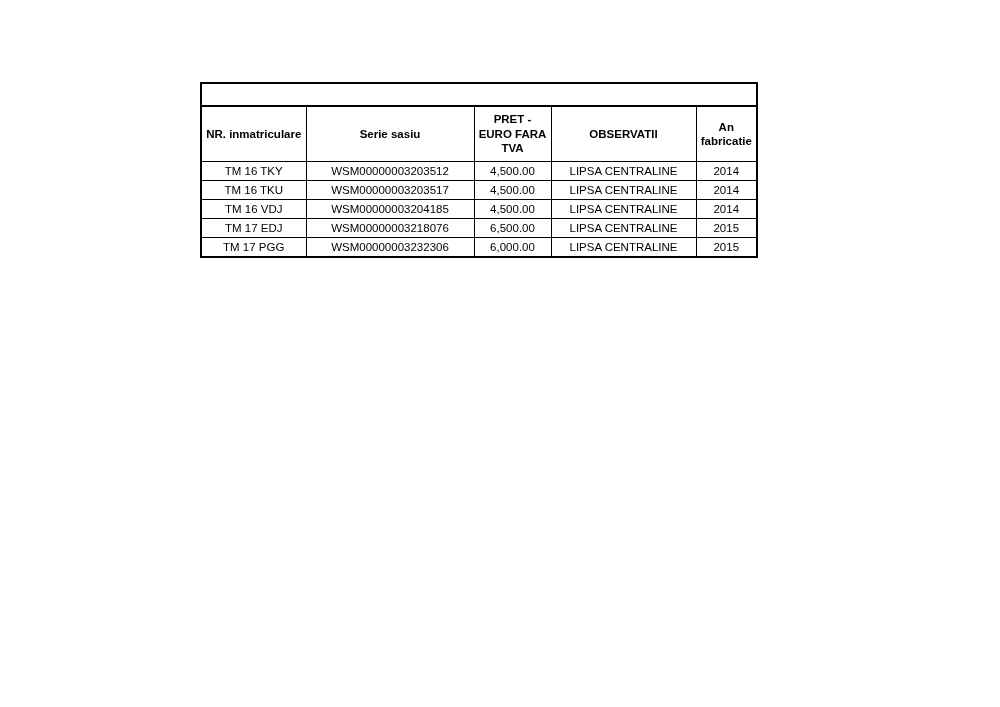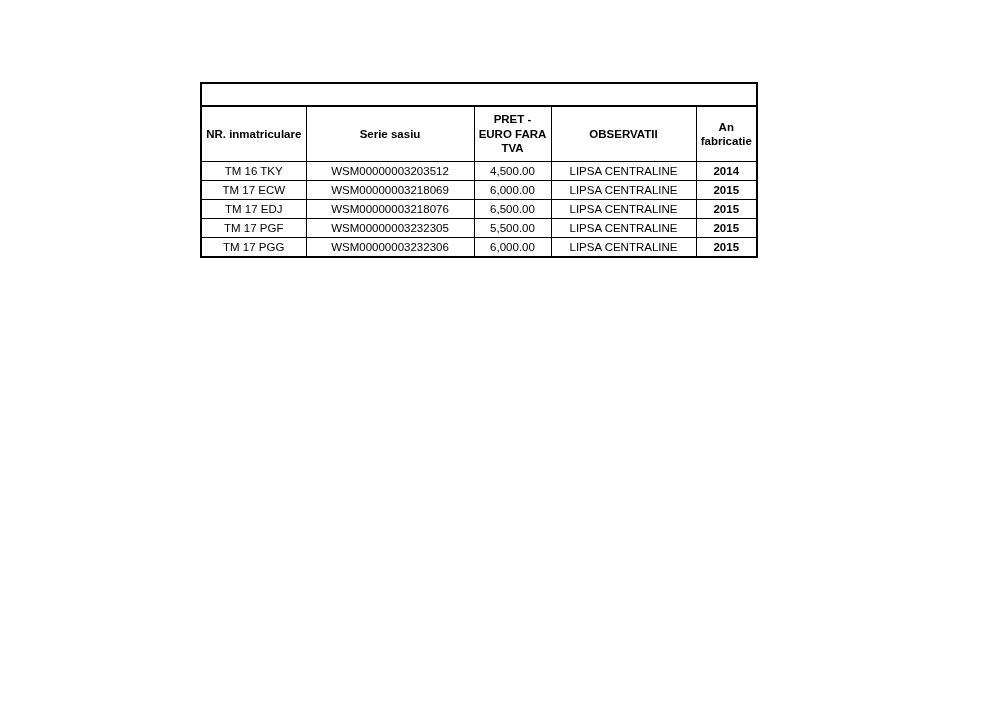--- a/index.html
+++ b/index.html
@@ -41,21 +41,21 @@
   tr.header-row th {
     font-weight: bold;
     height: 52px;
   }
   tbody td {
     height: 16px;
     white-space: nowrap;
     margin-top: 24px;
   }
   td.year-cell {
-    font-weight: bold;
+    font-weight: normal;
   }
   col.c-plate   { width: 105px; }
   col.c-chassis { width: 168px; }
   col.c-price   { width: 77px;  }
   col.c-obs     { width: 145px; }
   col.c-year    { width: 61px;  }
 </style>
 </head>
 <body>
 
@@ -83,37 +83,37 @@
     </thead>
     <tbody>
         <tr>
           <td>TM 16 TKY</td>
           <td>WSM00000003203512</td>
           <td>4,500.00</td>
           <td>LIPSA CENTRALINE</td>
           <td class="year-cell">2014</td>
         </tr>
         <tr>
-          <td>TM 17 ECW</td>
-          <td>WSM00000003218069</td>
-          <td>6,000.00</td>
+          <td>TM 16 TKU</td>
+          <td>WSM00000003203517</td>
+          <td>4,500.00</td>
           <td>LIPSA CENTRALINE</td>
-          <td class="year-cell">2015</td>
+          <td class="year-cell">2014</td>
+        </tr>
+        <tr>
+          <td>TM 16 VDJ</td>
+          <td>WSM00000003204185</td>
+          <td>4,500.00</td>
+          <td>LIPSA CENTRALINE</td>
+          <td class="year-cell">2014</td>
         </tr>
         <tr>
           <td>TM 17 EDJ</td>
           <td>WSM00000003218076</td>
           <td>6,500.00</td>
-          <td>LIPSA CENTRALINE</td>
-          <td class="year-cell">2015</td>
-        </tr>
-        <tr>
-          <td>TM 17 PGF</td>
-          <td>WSM00000003232305</td>
-          <td>5,500.00</td>
           <td>LIPSA CENTRALINE</td>
           <td class="year-cell">2015</td>
         </tr>
         <tr>
           <td>TM 17 PGG</td>
           <td>WSM00000003232306</td>
           <td>6,000.00</td>
           <td>LIPSA CENTRALINE</td>
           <td class="year-cell">2015</td>
         </tr>

